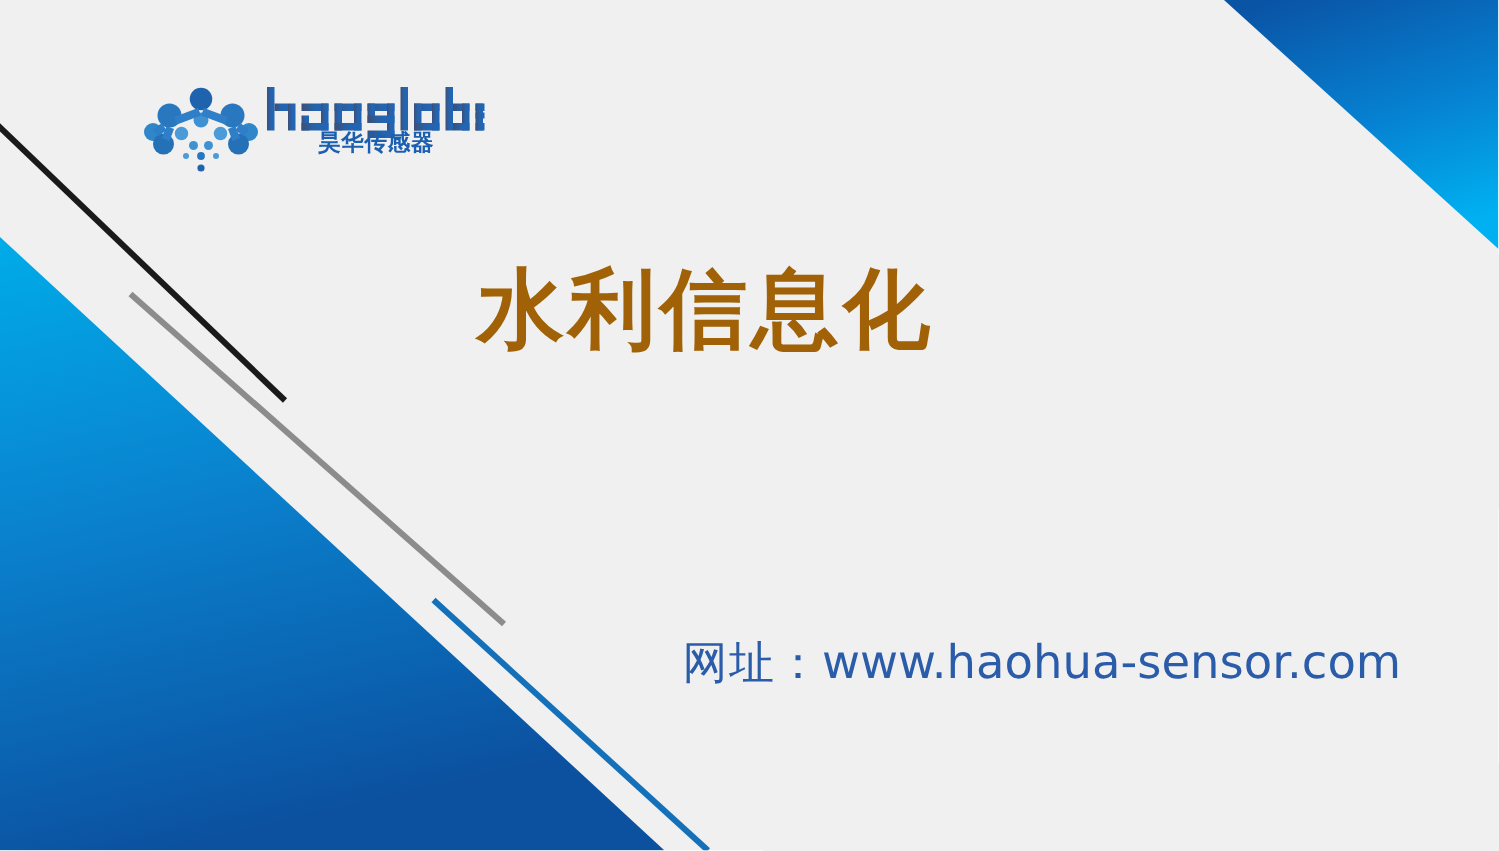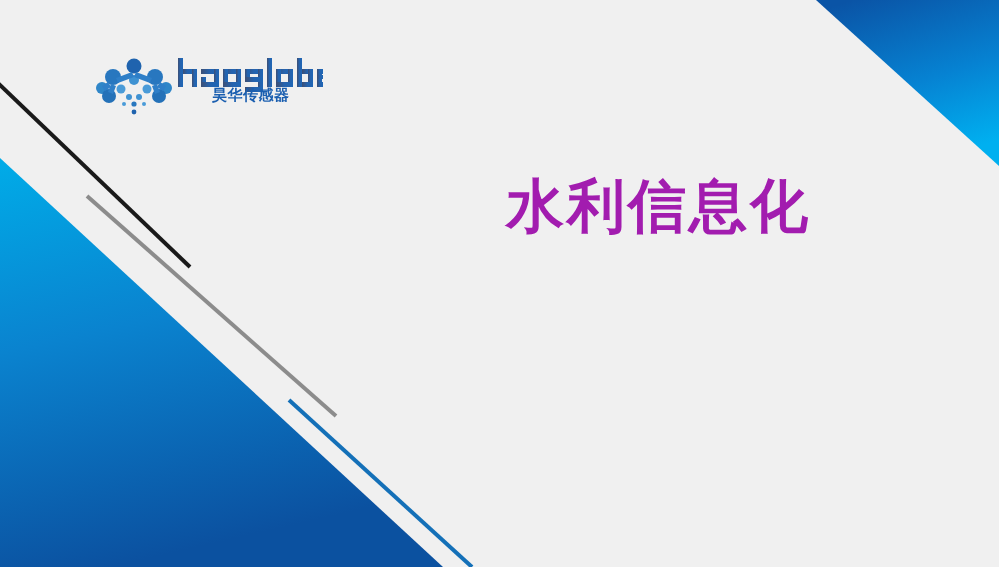--- a/index.html
+++ b/index.html
@@ -7,21 +7,20 @@
     padding: 0;
     background: #ffffff;
   }
   #slide {
     position: relative;
     width: 999px;
     height: 567px;
     overflow: hidden;
     background: #f0f0f0;
     font-family: "Liberation Sans", "DejaVu Sans", sans-serif;
-    text-align: center;
   }
 
   
   .shape-layer {
     position: absolute;
     left: 0; top: 0;
     width: 999px;
     height: 567px;
   }
   .shape-layer svg { display: block; }
@@ -67,21 +66,21 @@
     line-height: 1;
     white-space: nowrap;
   }
 
   
   .headline {
     position: absolute;
     left: 0;
     top: 160px;
     width: 999px;
-    color: #a21caf;
+    color: #a16207;
     font-family: "DejaVu Sans", "Liberation Sans", sans-serif;
     font-weight: bold;
     font-size: 58px;
     line-height: 92px;
     letter-spacing: 3px;
     white-space: nowrap;
   }
   .headline .l1 {
     display: block;
     padding-left: 318px;
@@ -226,14 +225,17 @@
         </svg>
       </div>
       <div class="logo-sub">昊华传感器</div>
     </div>
   </div>
 
   <div class="headline">
     <span class="l1">水利信息化</span>
   </div>
 
+  <div class="url-line">
+    <span class="url-label">网址：</span><span class="url-value">www.haohua-sensor.com</span>
+  </div>
 
 </div>
 
 </body></html>

